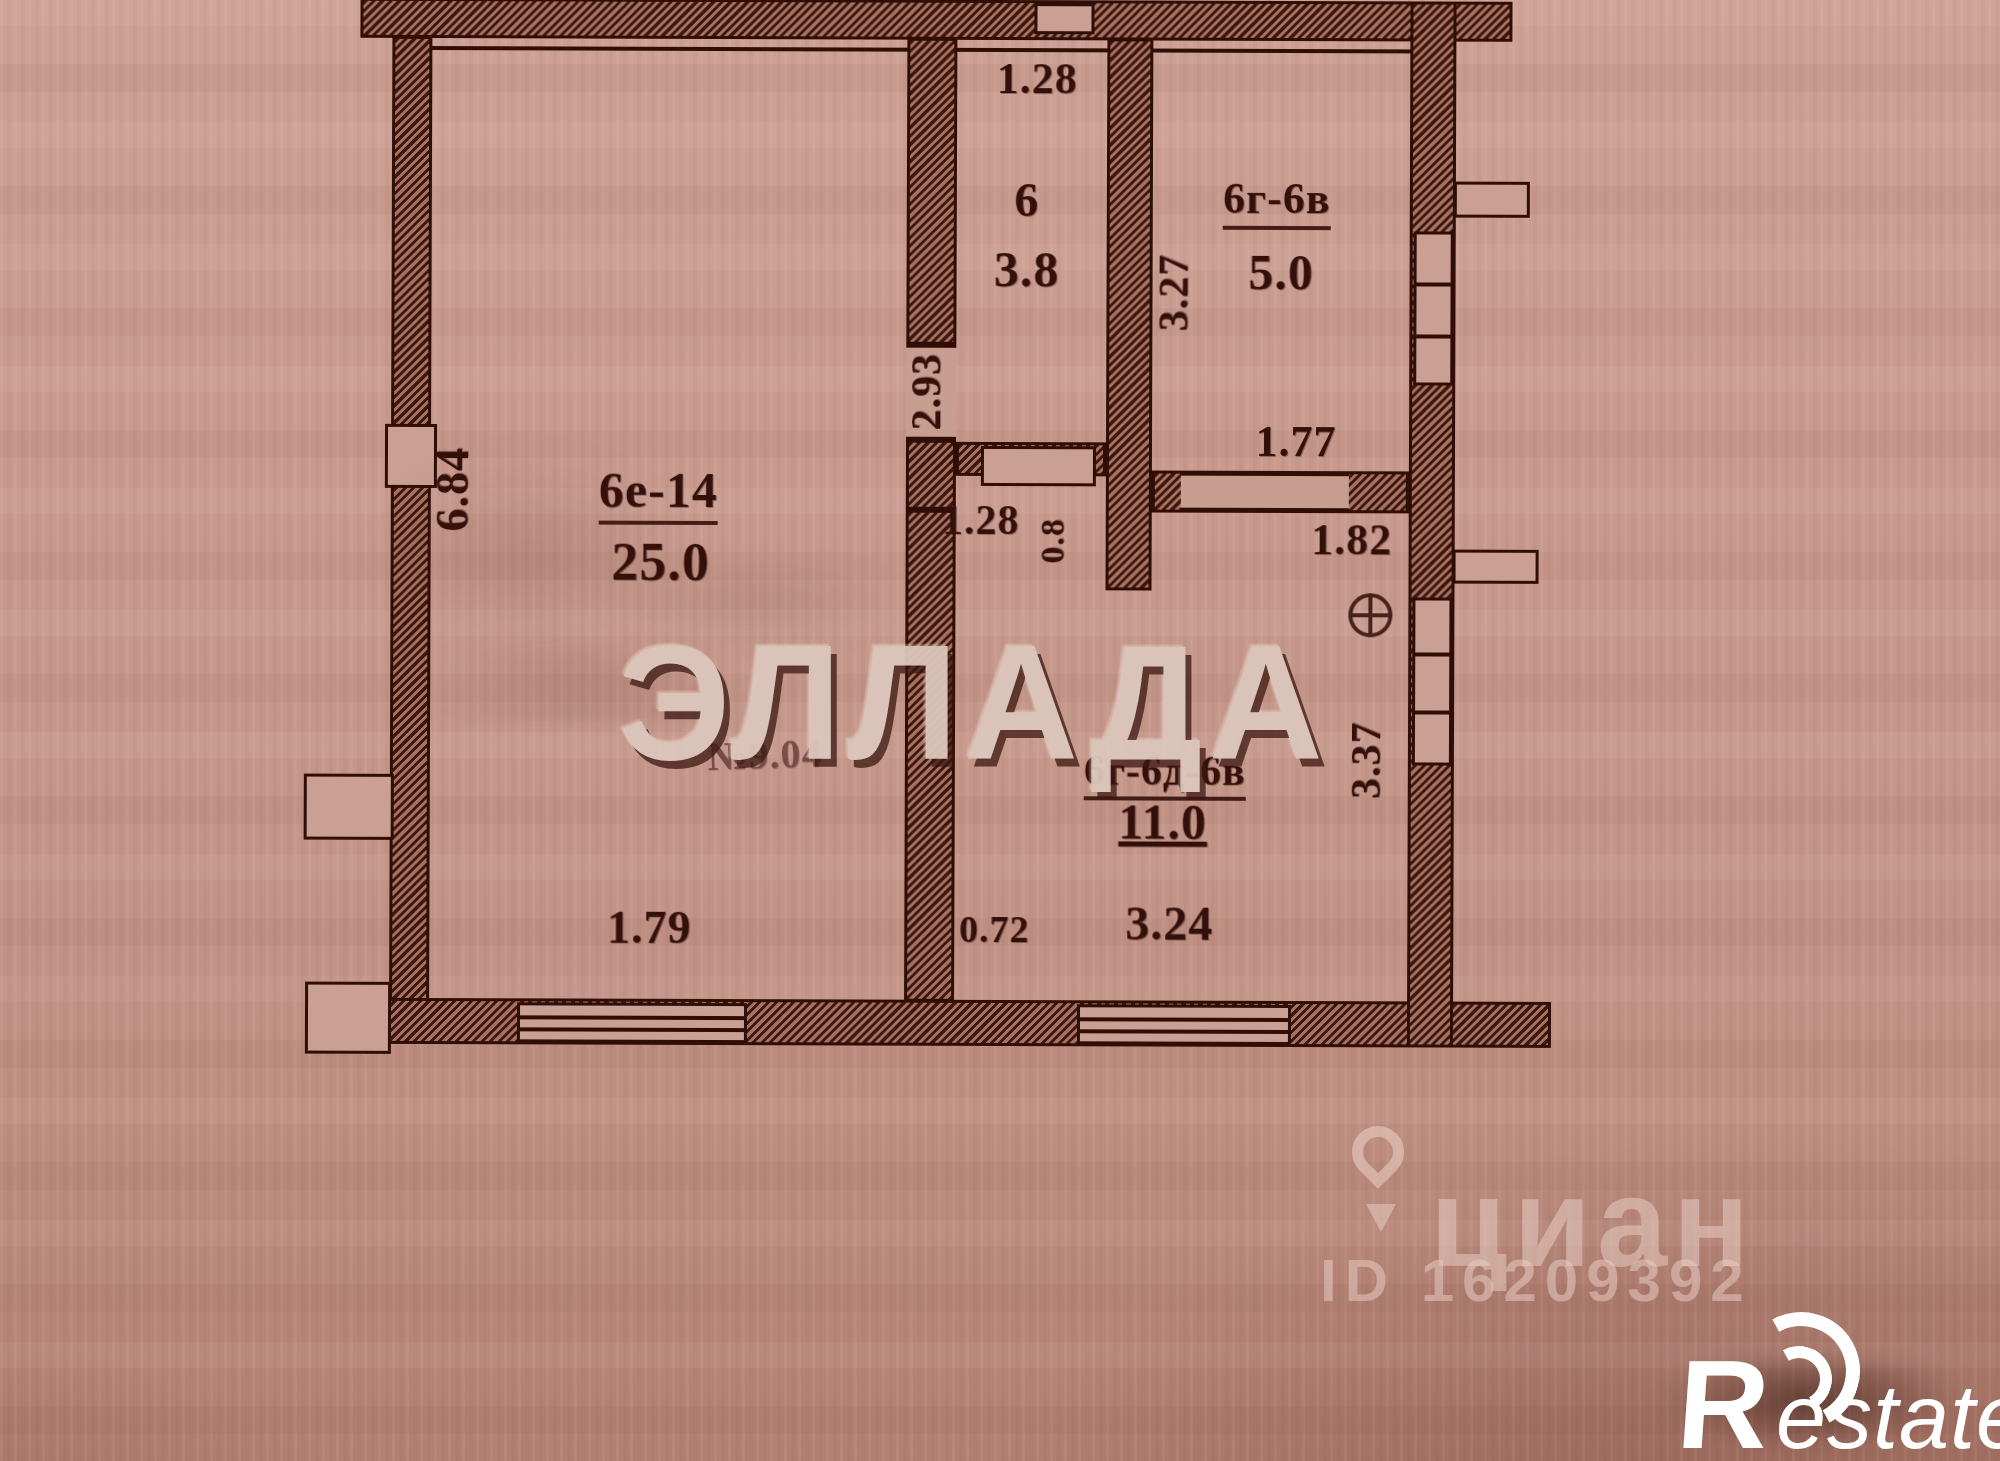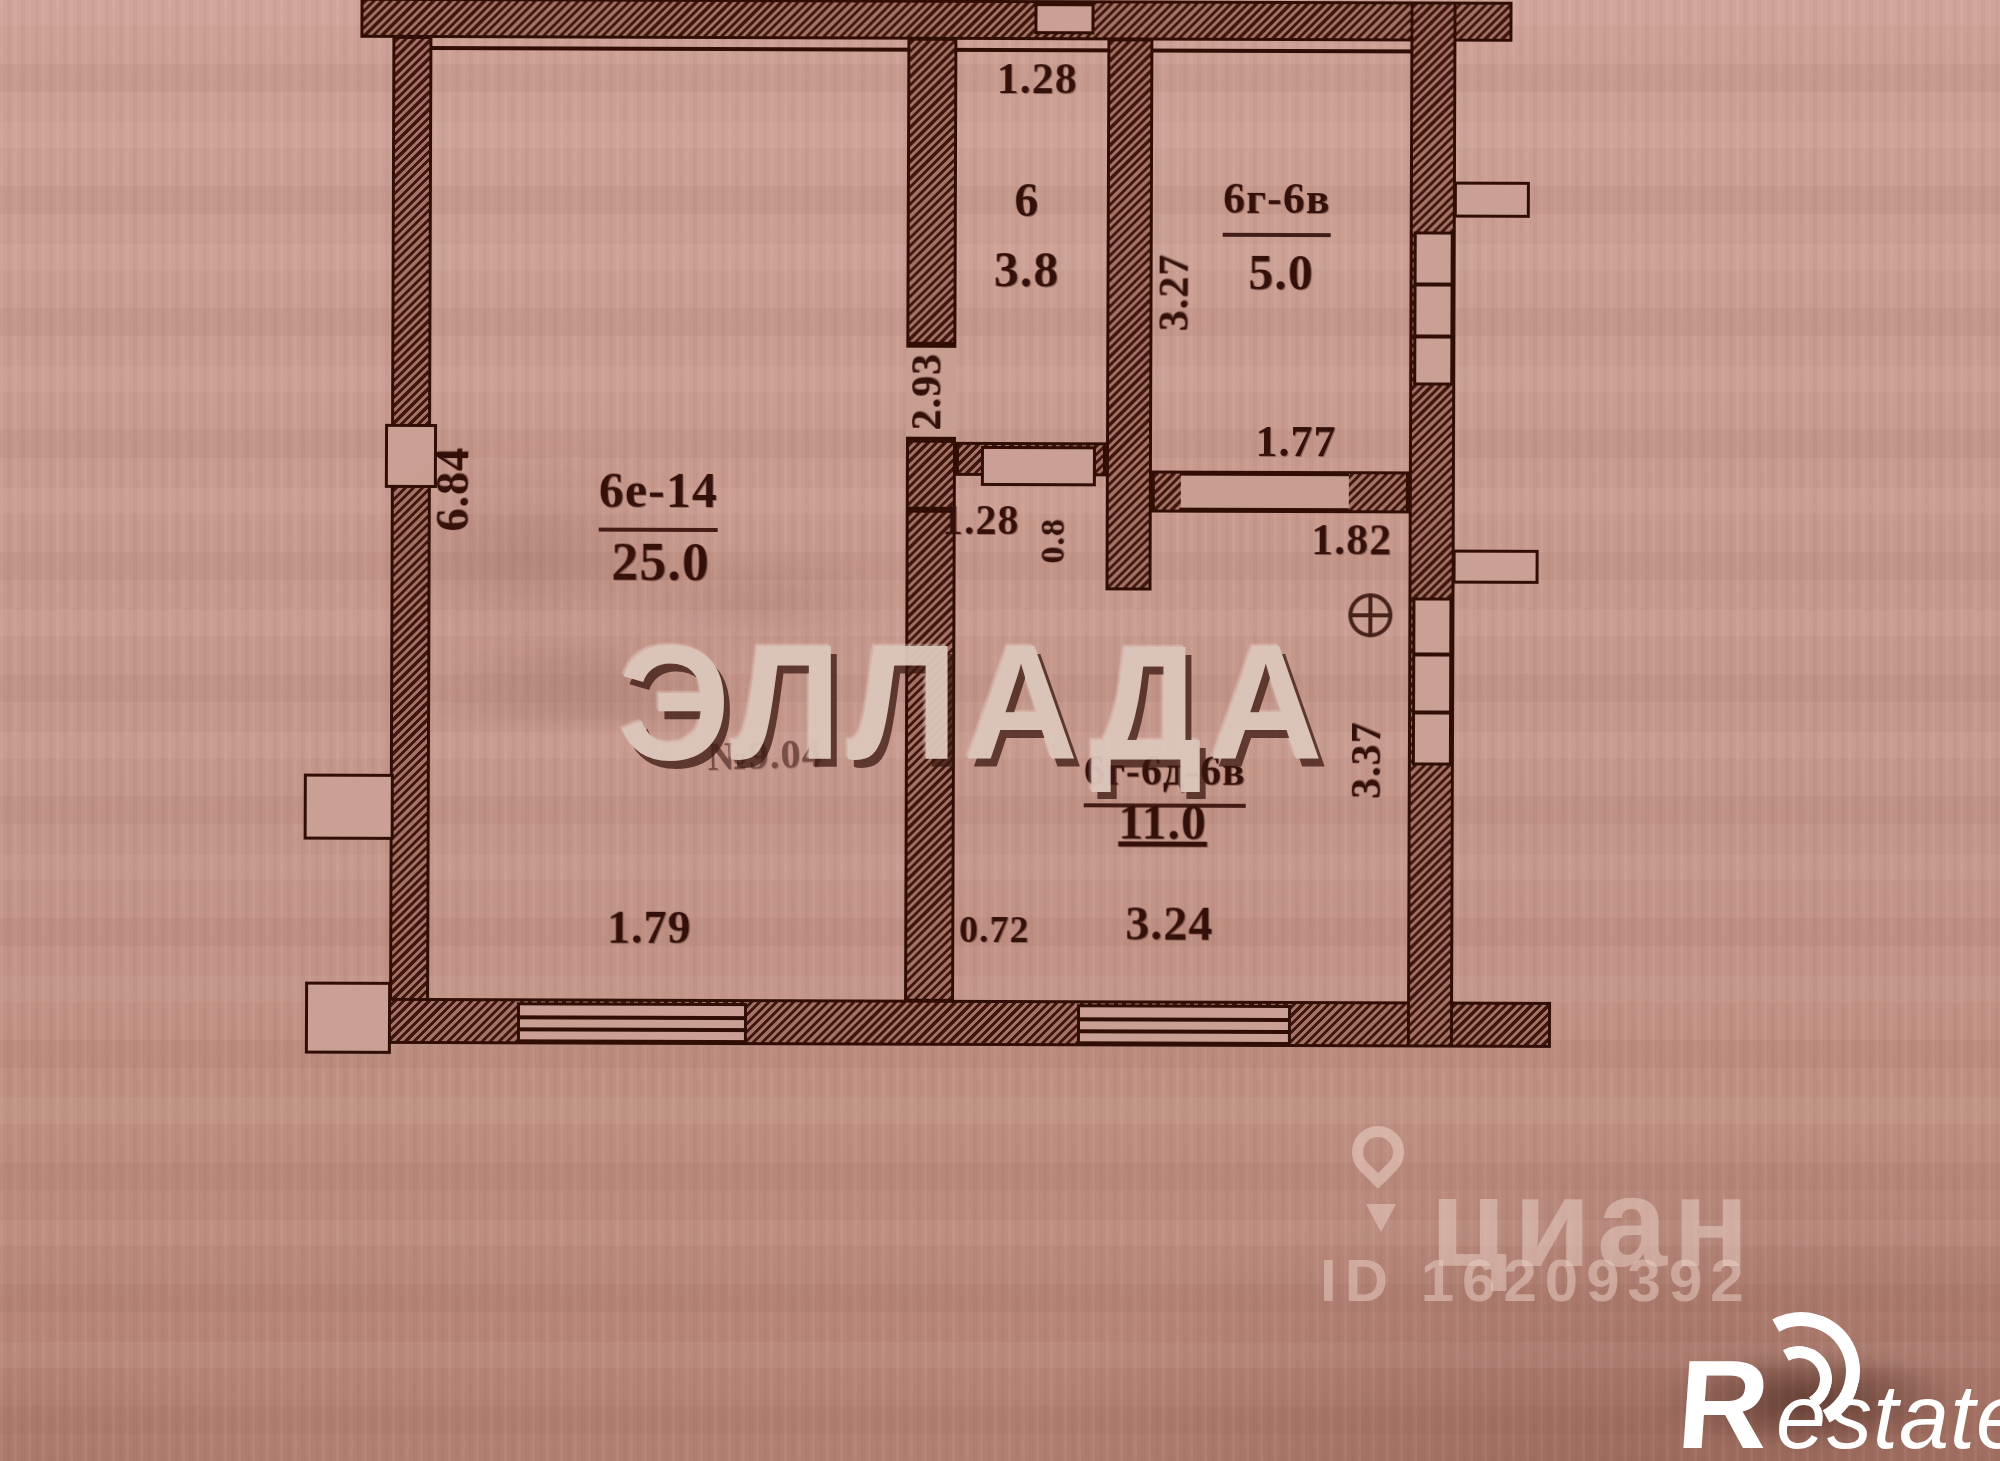--- a/index.html
+++ b/index.html
@@ -16,21 +16,21 @@
   .abs{position:absolute;box-sizing:border-box;}
   .plan{position:absolute;inset:0;z-index:10;filter:blur(.5px);transform:rotate(.2deg);}
   .wall{background:repeating-linear-gradient(135deg,#40150b 0 3px,#a37466 3px 6px);border:3px solid #300e06;}
   .white{background:#c9a093;border:3px solid #300e06;}
   .gap{background:#c89e91;border-top:3px solid #300e06;border-bottom:3px solid #300e06;}
   .line{background:#300e06;}
   .rung{position:absolute;left:0;right:0;height:4px;background:#300e06;}
   .dim{position:absolute;font-family:"Liberation Serif",serif;font-weight:700;color:#34100a;
     text-align:center;letter-spacing:1px;text-shadow:1px 1px 0 rgba(52,16,10,.35);line-height:1.05;}
   .v{transform:rotate(-90deg);}
-  .ul{border-bottom:4px solid rgba(52,16,10,.9);padding-bottom:10px;}
+  .ul{border-bottom:4px solid rgba(52,16,10,.9);padding-bottom:3px;}
   .stain{position:absolute;z-index:14;pointer-events:none;}
   .wm-center{position:absolute;z-index:40;font-family:"Liberation Sans",sans-serif;font-weight:700;
     white-space:nowrap;color:#dcc6bb;letter-spacing:6px;transform:scaleY(1.03);opacity:.95;
     text-shadow:6px 8px 0 rgba(58,23,15,.78), -2px -2px 2px rgba(255,243,236,.35);}
   .cian{position:absolute;z-index:45;color:rgba(236,210,199,.5);font-weight:700;}
   .restate{z-index:60;}
   .fixline{position:absolute;background:#300e06;}
 </style>
 </head>
 <body>

